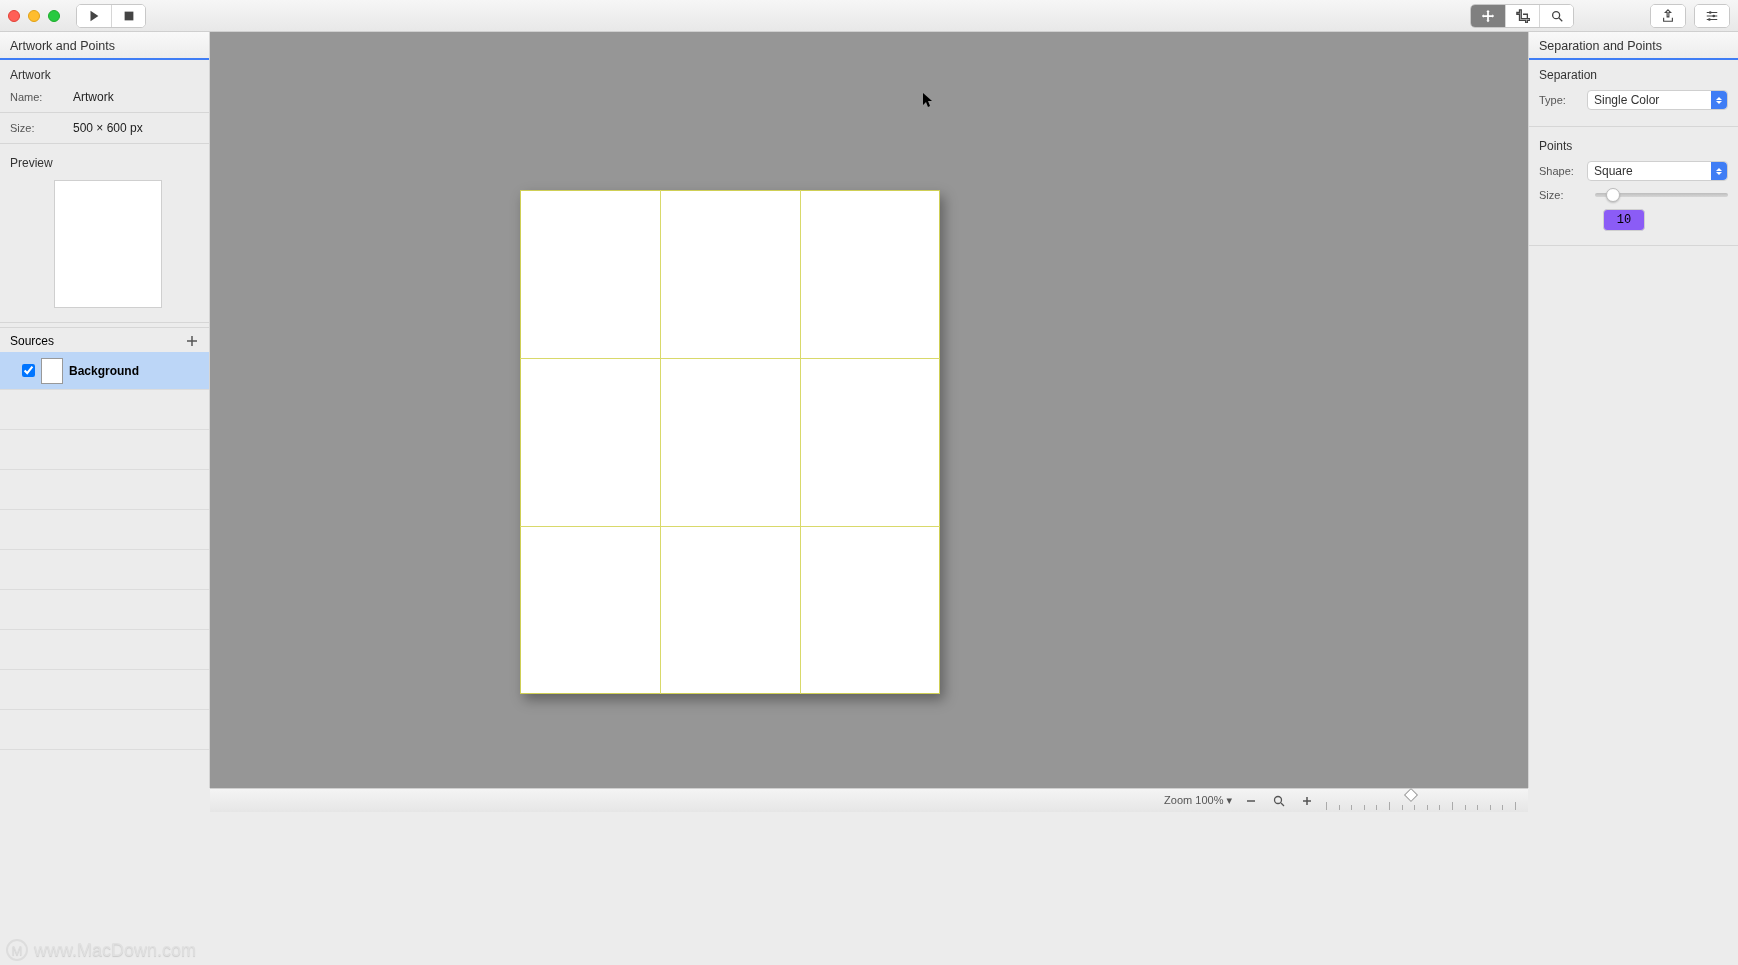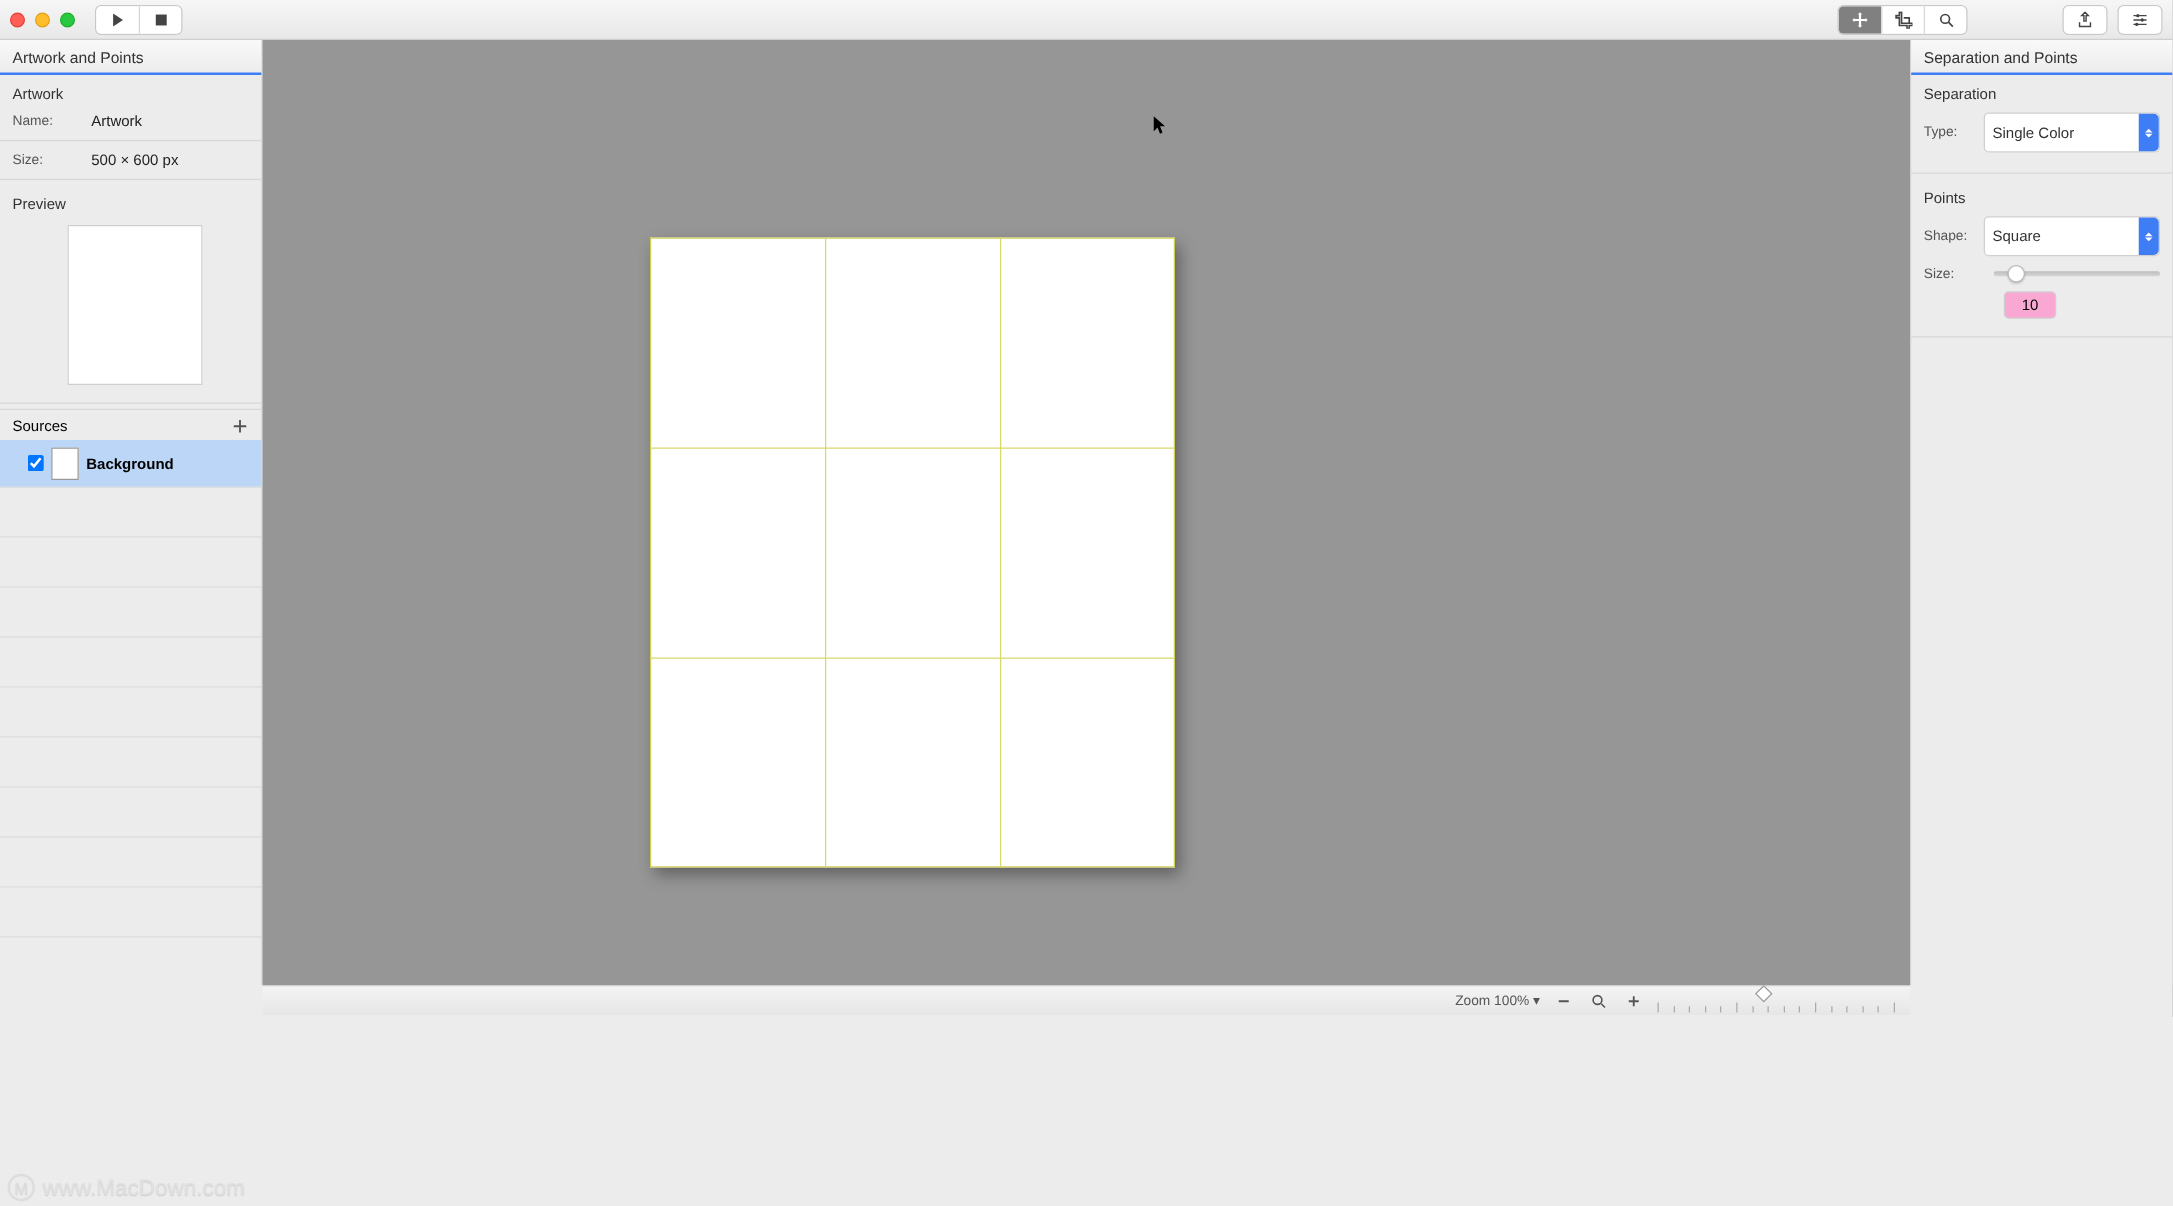--- a/index.html
+++ b/index.html
@@ -67,39 +67,39 @@
 
 .artboard { position:absolute; top:158px; left:310px; width:420px; height:504px; background:#fff; box-shadow: 4px 6px 12px rgba(0,0,0,0.35); }
 .grid-line { position:absolute; background:#d9d96a; }
 .grid-v { width:1px; top:0; bottom:0; }
 .grid-h { height:1px; left:0; right:0; }
 .artboard-border { position:absolute; inset:0; border:1.5px solid #cfcf55; pointer-events:none; }
 .cursor-arrow { position:absolute; top:60px; left:712px; font-size:14px; color:#000; }
 
 
 .mac-select {
-  border:1px solid #cfcfcf; border-radius:4px; height:32px; background:#fff;
+  border:1px solid #cfcfcf; border-radius:4px; height:20px; background:#fff;
   display:flex; align-items:center; padding: 0 6px; flex:1; font-size:12px; position:relative;
 }
 .mac-select .knob {
   position:absolute; right:0; top:0; bottom:0; width:16px;
   background:#3f7df5; border-radius: 0 4px 4px 0;
   display:flex; flex-direction:column; align-items:center; justify-content:center; gap:1px;
 }
 .mac-select .knob::before, .mac-select .knob::after {
   content:""; width:0; height:0; border-left:3px solid transparent; border-right:3px solid transparent;
 }
 .mac-select .knob::before { border-bottom:3px solid #fff; }
 .mac-select .knob::after { border-top:3px solid #fff; }
 
 .slider-row { display:flex; align-items:center; padding:4px 10px; gap:8px; }
 .slider { flex:1; height:4px; background: linear-gradient(#bdbdbd,#d6d6d6); border-radius:2px; position:relative; }
 .slider .thumb { position:absolute; top:-5px; width:14px; height:14px; background:#fff; border:1px solid #bbb; border-radius:50%; box-shadow:0 1px 2px rgba(0,0,0,0.2); }
 
-.num-input { width:42px; height:22px; border:1px solid #cfcfcf; border-radius:4px; background:#f9a8d4; text-align:center; font-size:12px; margin-left:64px; }
+.num-input { width:42px; height:22px; border:1px solid #cfcfcf; border-radius:4px; background:#8b5cf6; text-align:center; font-size:12px; margin-left:64px;font-family:Liberation Mono, monospace; }
 
 
 .bottom-bar {
   position:absolute; left:210px; right:210px; top:788px; height:24px;
   background: linear-gradient(#f4f4f4,#e6e6e6); border-top:1px solid #cfcfcf;
   display:flex; align-items:center; justify-content:flex-end; padding: 0 12px; gap:10px;
   font-size:11px; color:#555;
 }
 .zoom-btn { width:18px; height:18px; display:flex; align-items:center; justify-content:center; background:transparent; border:none; cursor:pointer; }
 .zoom-btn svg { width:12px; height:12px; }

